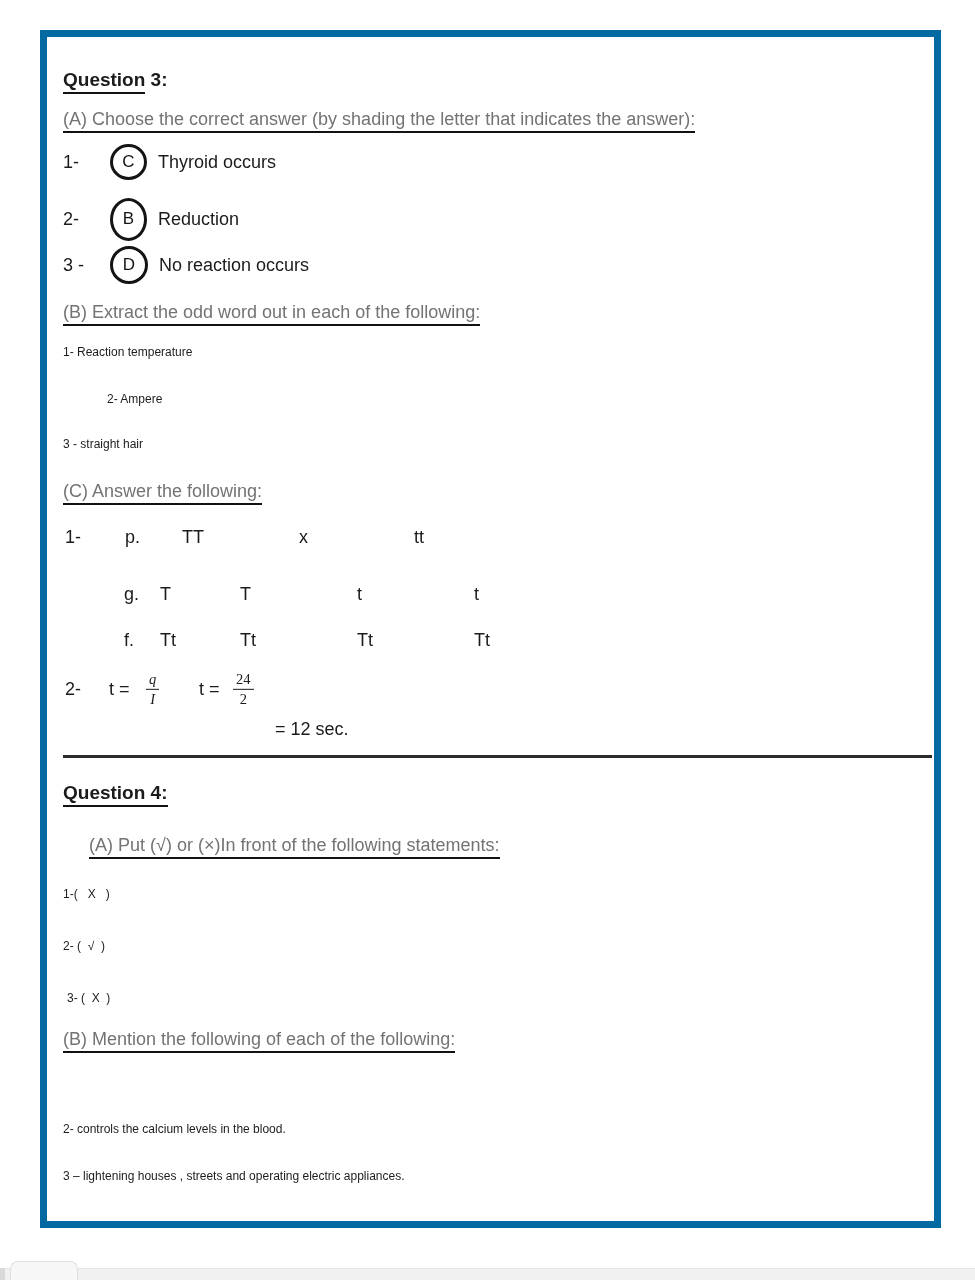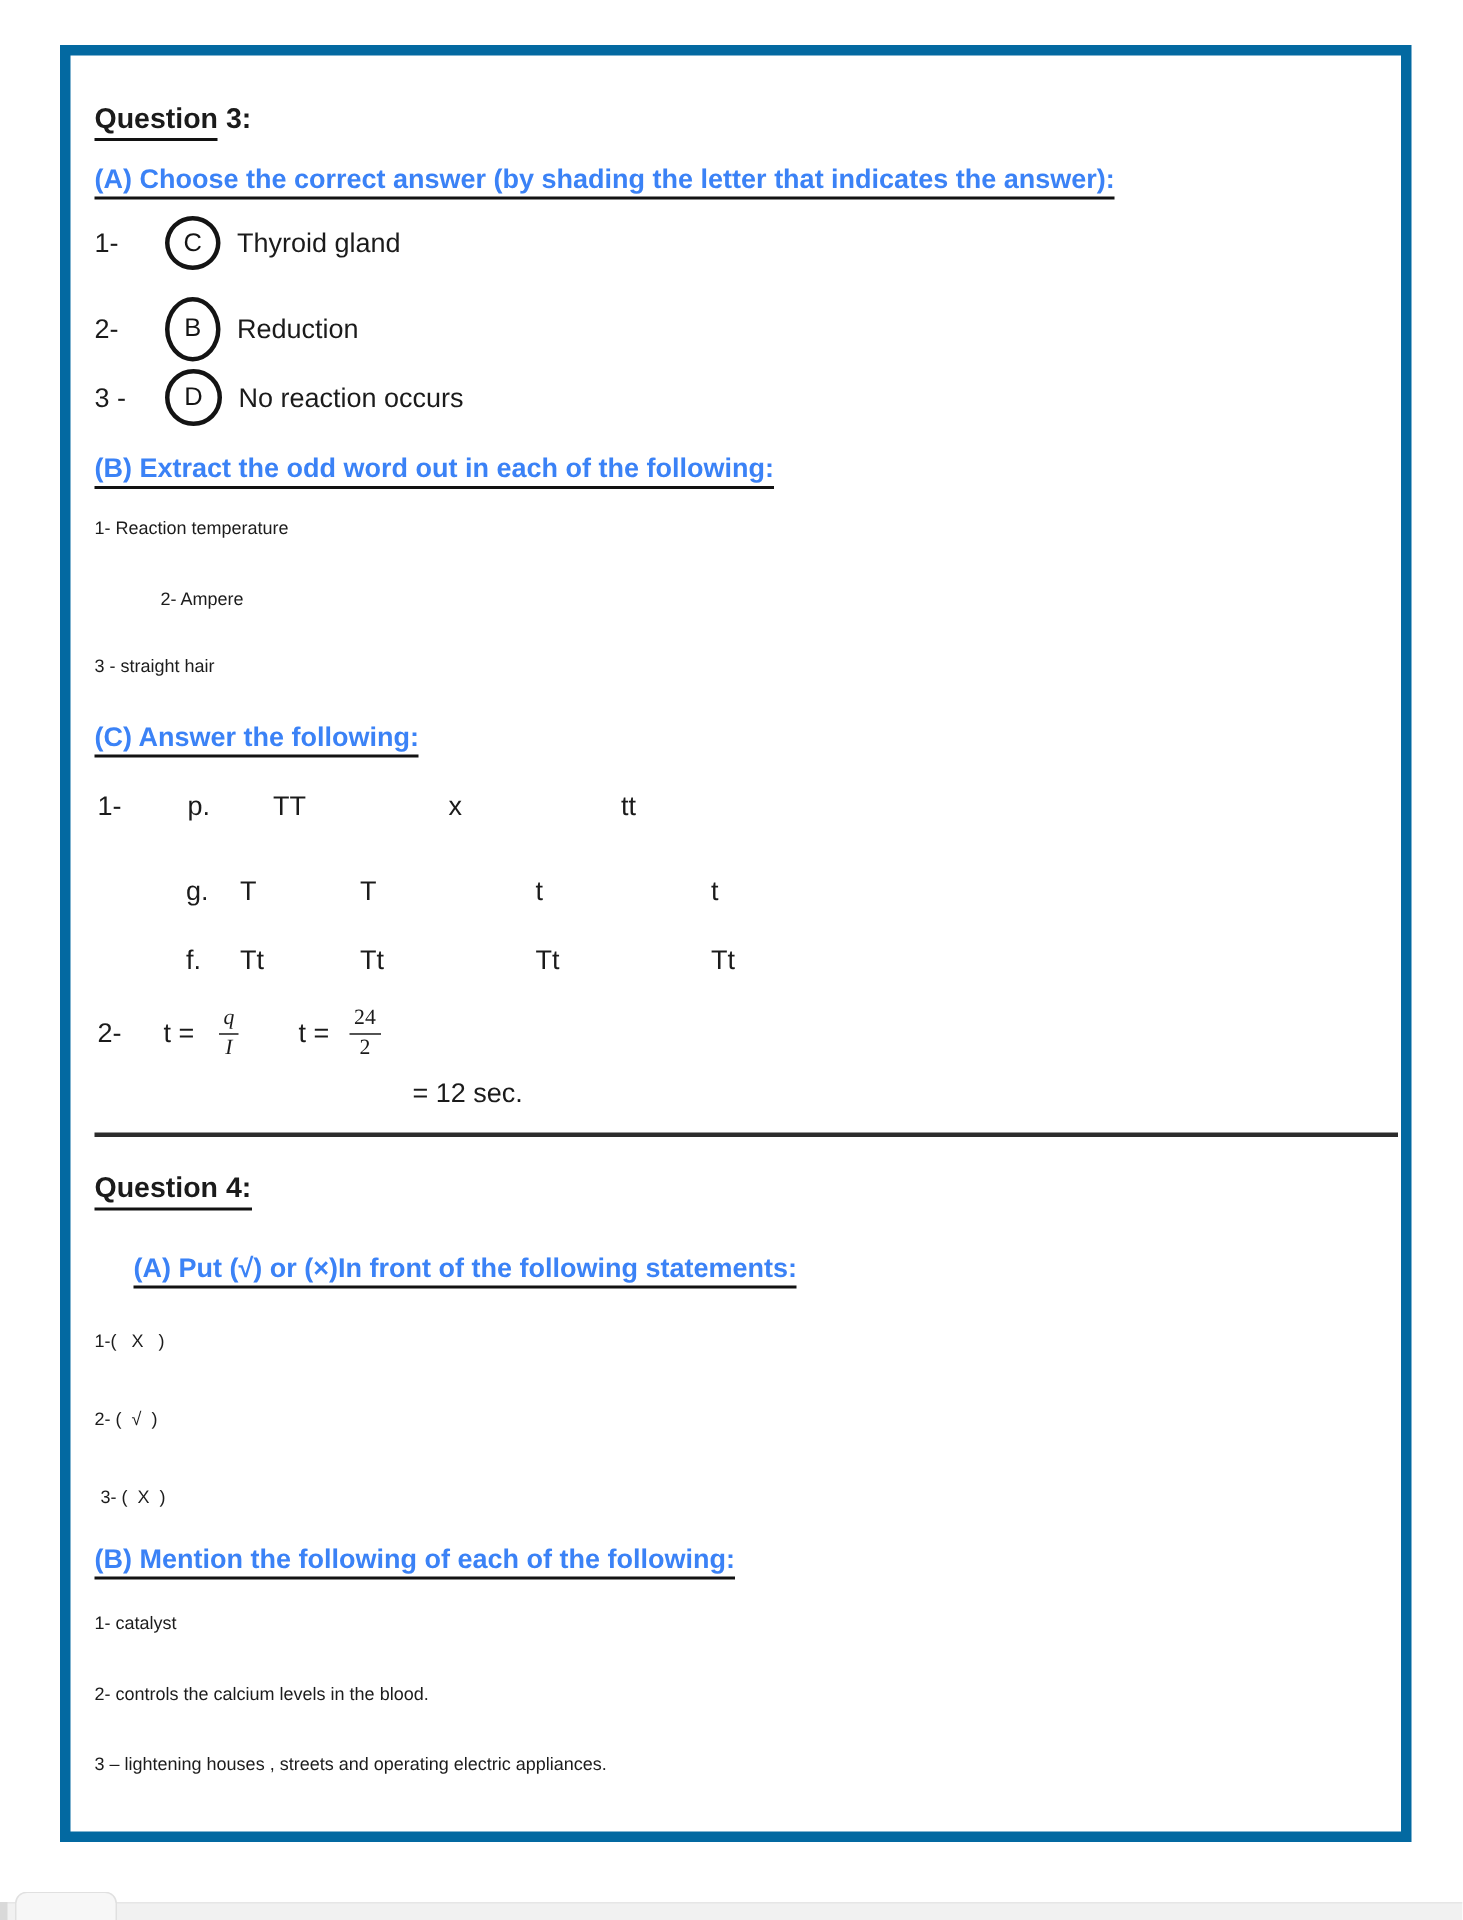--- a/index.html
+++ b/index.html
@@ -9,21 +9,21 @@
   .canvas { position: relative; width: 975px; height: 1280px; background: #ffffff; }
 
   .page {
     position: absolute; left: 40px; top: 30px; width: 901px; height: 1198px;
     border: 7px solid #0369a1; background: #ffffff;
   }
 
   .line { position: absolute; left: 16px; right: 10px; white-space: pre; }
 
   .body-text { font-size: 12px; color: #1c1c1c; }
-  .heading { font-size: 18px; font-weight: bold; color: #3b82f6; }
+  .heading { font-size: 18px; font-weight: normal; color: #737373; }
   .heading .u, .title .u { border-bottom: 2.4px solid #121212; padding-bottom: 1px; display: inline-block; }
   .title { font-size: 19px; font-weight: bold; }
 
   
   .mc-row { display: flex; align-items: center; height: 44px; }
   .mc-num { width: 47px; font-size: 18px; }
   .mc-circle {
     display: inline-flex; align-items: center; justify-content: center;
     border: 3.2px solid #141414; border-radius: 50%;
     font-size: 17px; color: #141414; margin-right: 11px; flex: none;
@@ -63,21 +63,21 @@
 
   <div class="page">
 
     <div class="line title" style="top:32px;"><span class="u">Question</span><span> 3:</span></div>
 
     <div class="line heading" style="top:72px;"><span class="u">(A) Choose the correct answer (by shading the letter that indicates the answer):</span></div>
 
     <div class="line mc-row" style="top:103px;">
       <span class="mc-num">1-</span>
       <span class="mc-circle c-c"><span>C</span></span>
-      <span class="mc-text">Thyroid gland</span>
+      <span class="mc-text">Thyroid occurs</span>
     </div>
     <div class="line mc-row" style="top:160px;">
       <span class="mc-num">2-</span>
       <span class="mc-circle c-b"><span>B</span></span>
       <span class="mc-text">Reduction</span>
     </div>
     <div class="line mc-row" style="top:206px;">
       <span class="mc-num">3 -</span>
       <span class="mc-circle c-d"><span>D</span></span>
       <span class="mc-text">No reaction occurs</span>
@@ -133,21 +133,20 @@
     <div class="line title" style="top:745px;"><span class="u">Question 4:</span></div>
 
     <div class="line heading" style="top:798px; left:42px;"><span class="u">(A) Put (√) or (×)In front of the following statements:</span></div>
 
     <div class="line body-text" style="top:850px;">1-(   X   )</div>
     <div class="line body-text" style="top:902px;">2- (  √  )</div>
     <div class="line body-text" style="top:954px; left:20px;">3- (  X  )</div>
 
     <div class="line heading" style="top:992px;"><span class="u">(B) Mention the following of each of the following:</span></div>
 
-    <div class="line body-text" style="top:1038px;">1- catalyst</div>
     <div class="line body-text" style="top:1085px;">2- controls the calcium levels in the blood.</div>
     <div class="line body-text" style="top:1132px;">3 – lightening houses , streets and operating electric appliances.</div>
 
   </div>
 
   <div class="bottom-strip"></div>
   <div class="bottom-tab"></div>
   <div class="bottom-sliver"></div>
 
 </div>

